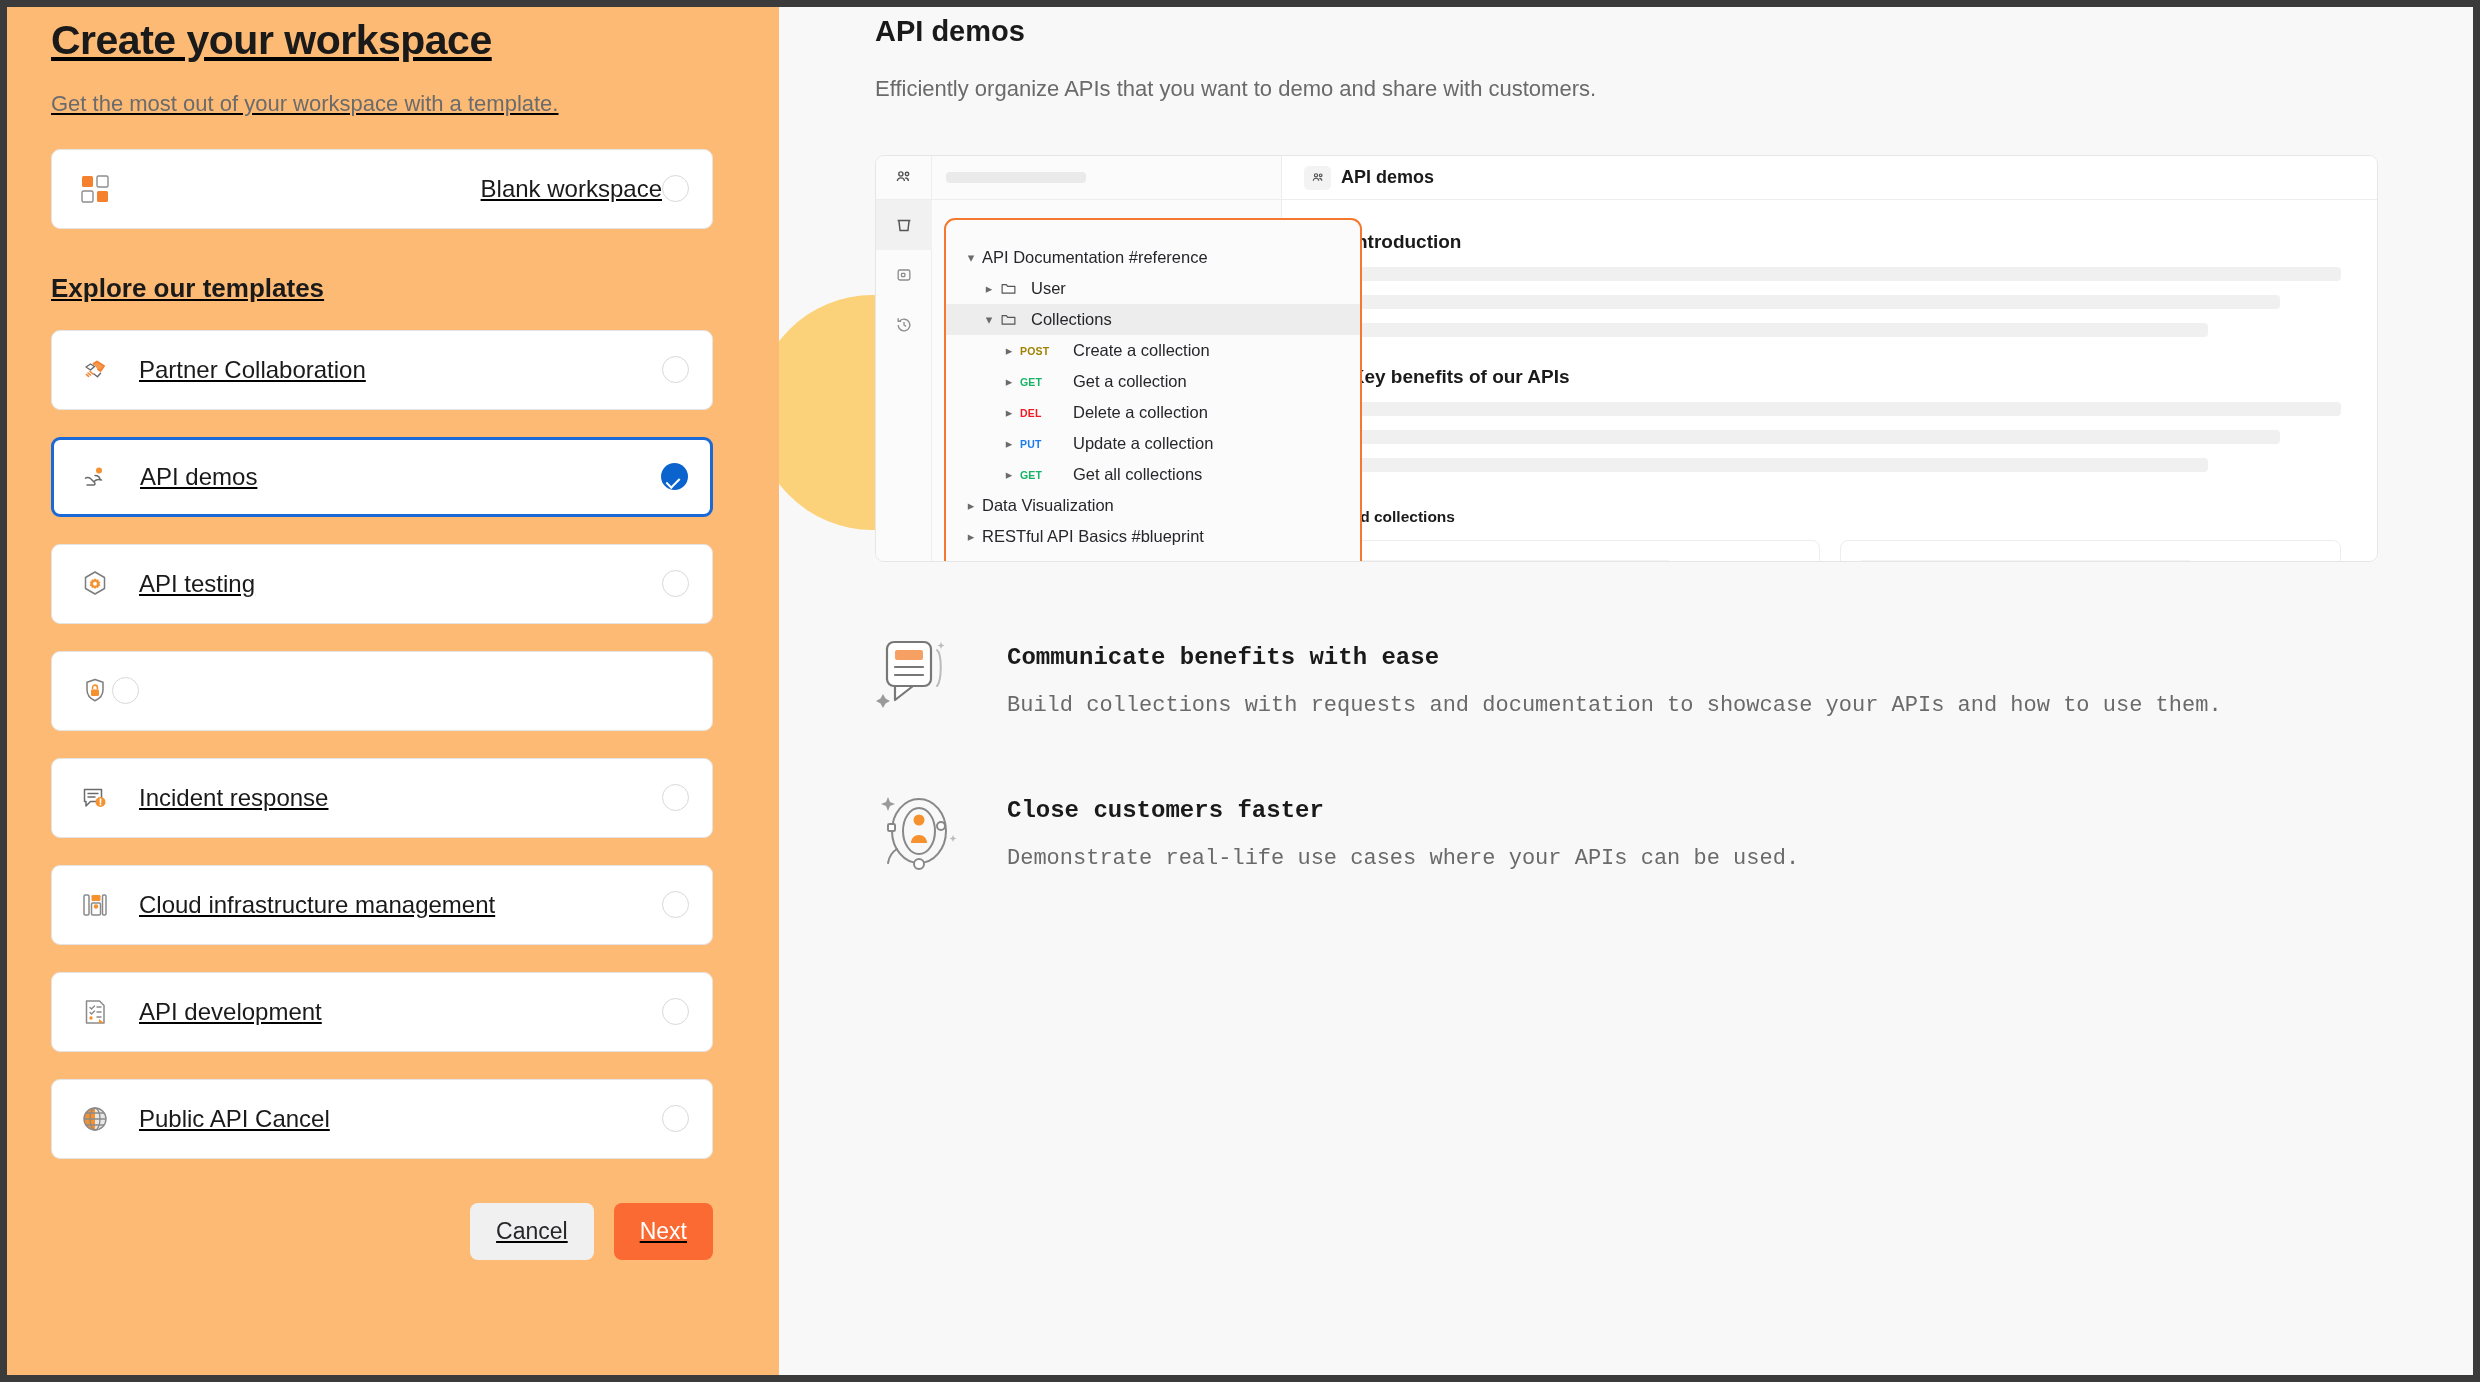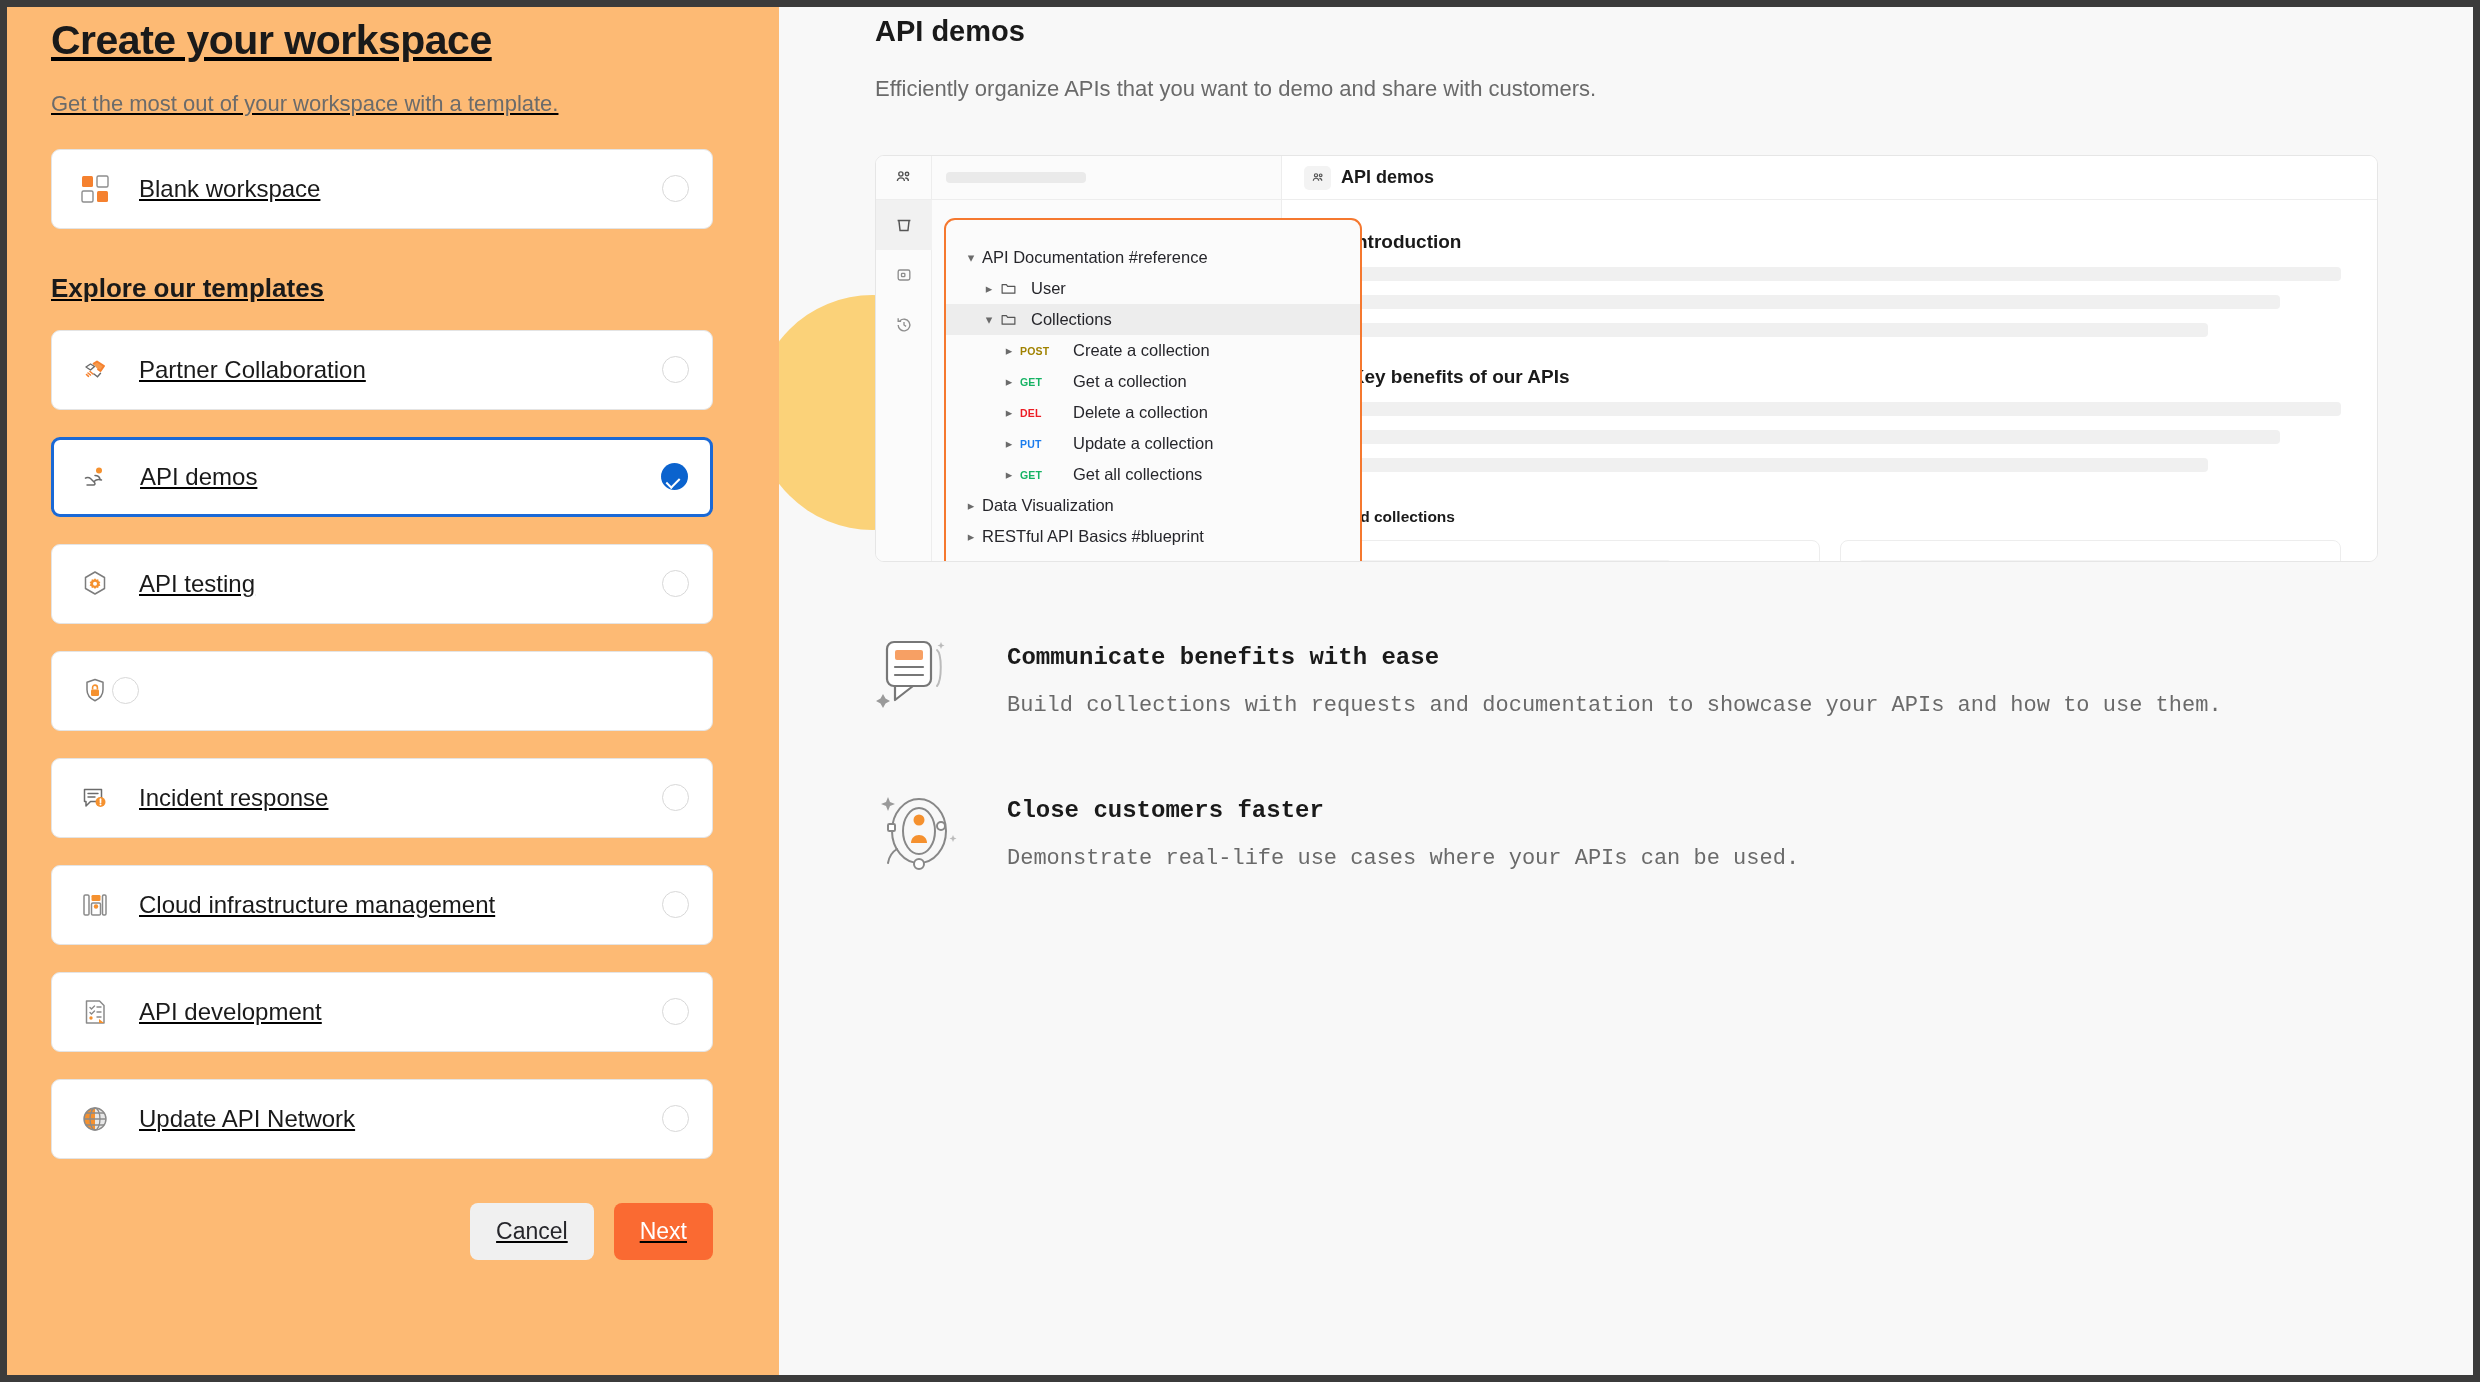--- a/index.html
+++ b/index.html
@@ -47,21 +47,21 @@
     display: flex;
     align-items: center;
     height: 80px;
     border: 1.5px solid #e4e4e4;
     border-radius: 9px;
     background: #fff;
     margin-bottom: 27px;
     padding: 0 23px 0 26px;
     cursor: pointer;
   }
-  .tpl-card.blank { margin-bottom: 8px; }
+  .tpl-card.blank { margin-bottom: 8px; text-align: right; }
   .tpl-card.selected {
     border: 3px solid #1a69d6;
     padding: 0 22px 0 25px;
   }
   .tpl-icon {
     width: 34px; height: 34px;
     flex: 0 0 34px;
     display: flex; align-items: center; justify-content: center;
   }
   .tpl-label {
@@ -380,21 +380,21 @@
         <div class="tpl-card">
           <span class="tpl-icon">
             <svg width="30" height="30" viewBox="0 0 30 30" fill="none">
               <circle cx="15" cy="15" r="11" fill="#f5912f"></circle>
               <path d="M15 4a11 11 0 0 1 0 22" fill="#e8e8e8"></path>
               <circle cx="15" cy="15" r="11" stroke="#8a8a8a" stroke-width="1.4" fill="none"></circle>
               <ellipse cx="15" cy="15" rx="5" ry="11" stroke="#8a8a8a" stroke-width="1.3" fill="none"></ellipse>
               <path d="M4 15h22M6 9h18M6 21h18" stroke="#8a8a8a" stroke-width="1.3"></path>
             </svg>
           </span>
-          <span class="tpl-label">Update API Network</span>
+          <span class="tpl-label">Public API Cancel</span>
           <span class="radio"></span>
         </div>
       </div>
 
     <div class="footer-actions">
       <button class="btn btn-cancel">Cancel</button>
       <button class="btn btn-next">Next</button>
     </div>
   </div>
 

